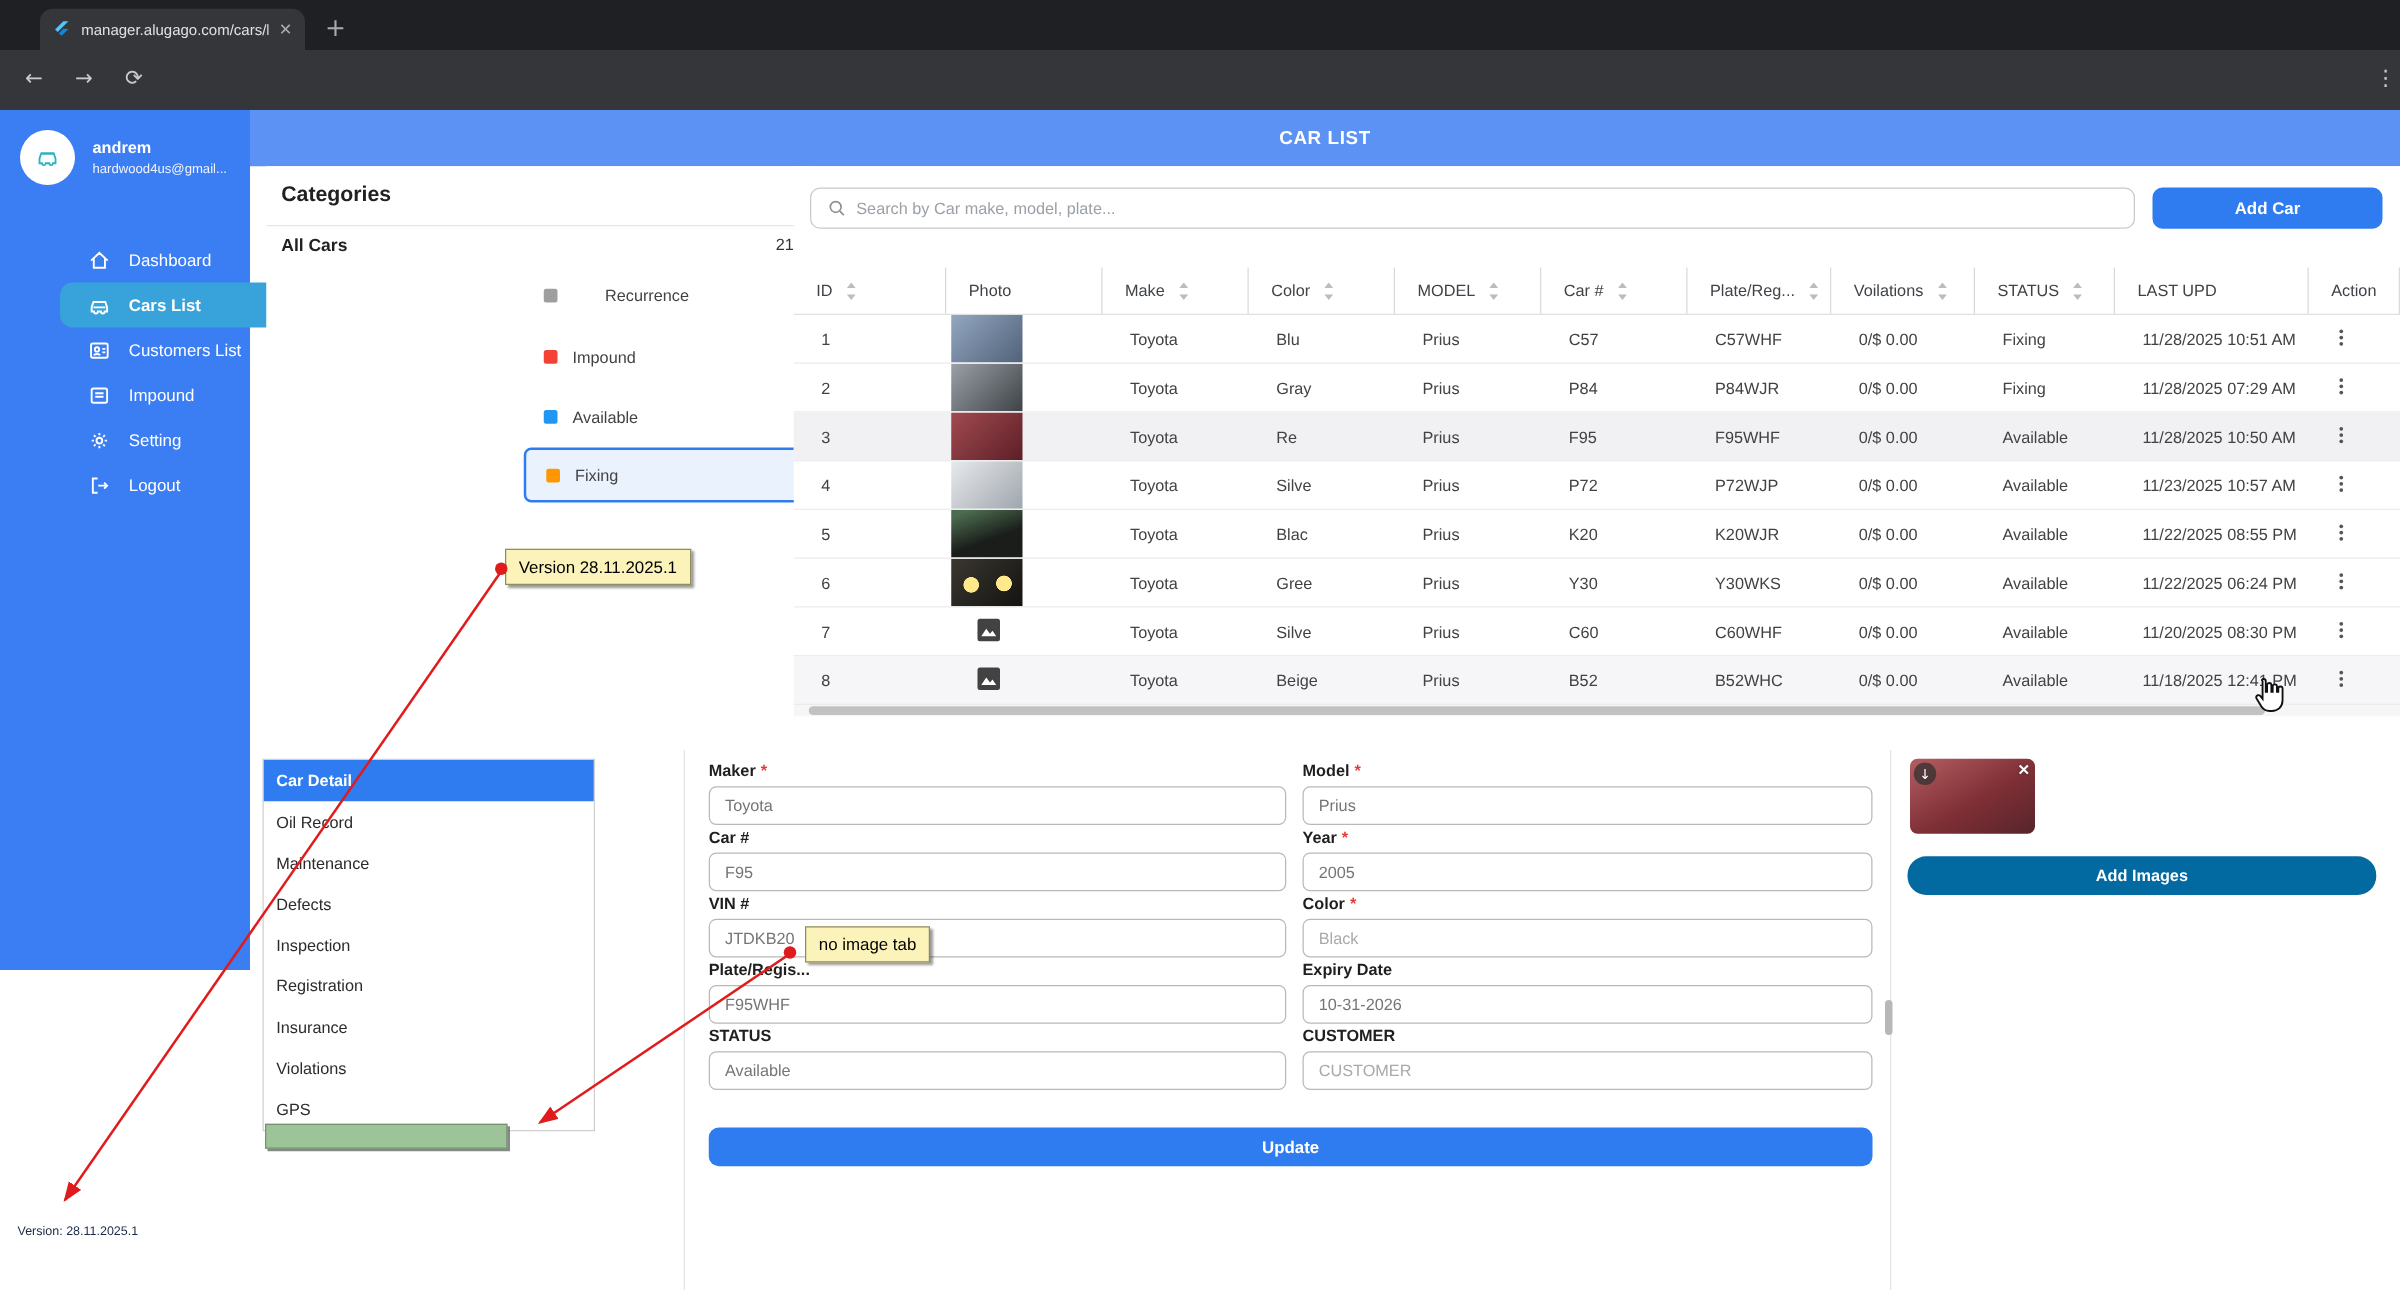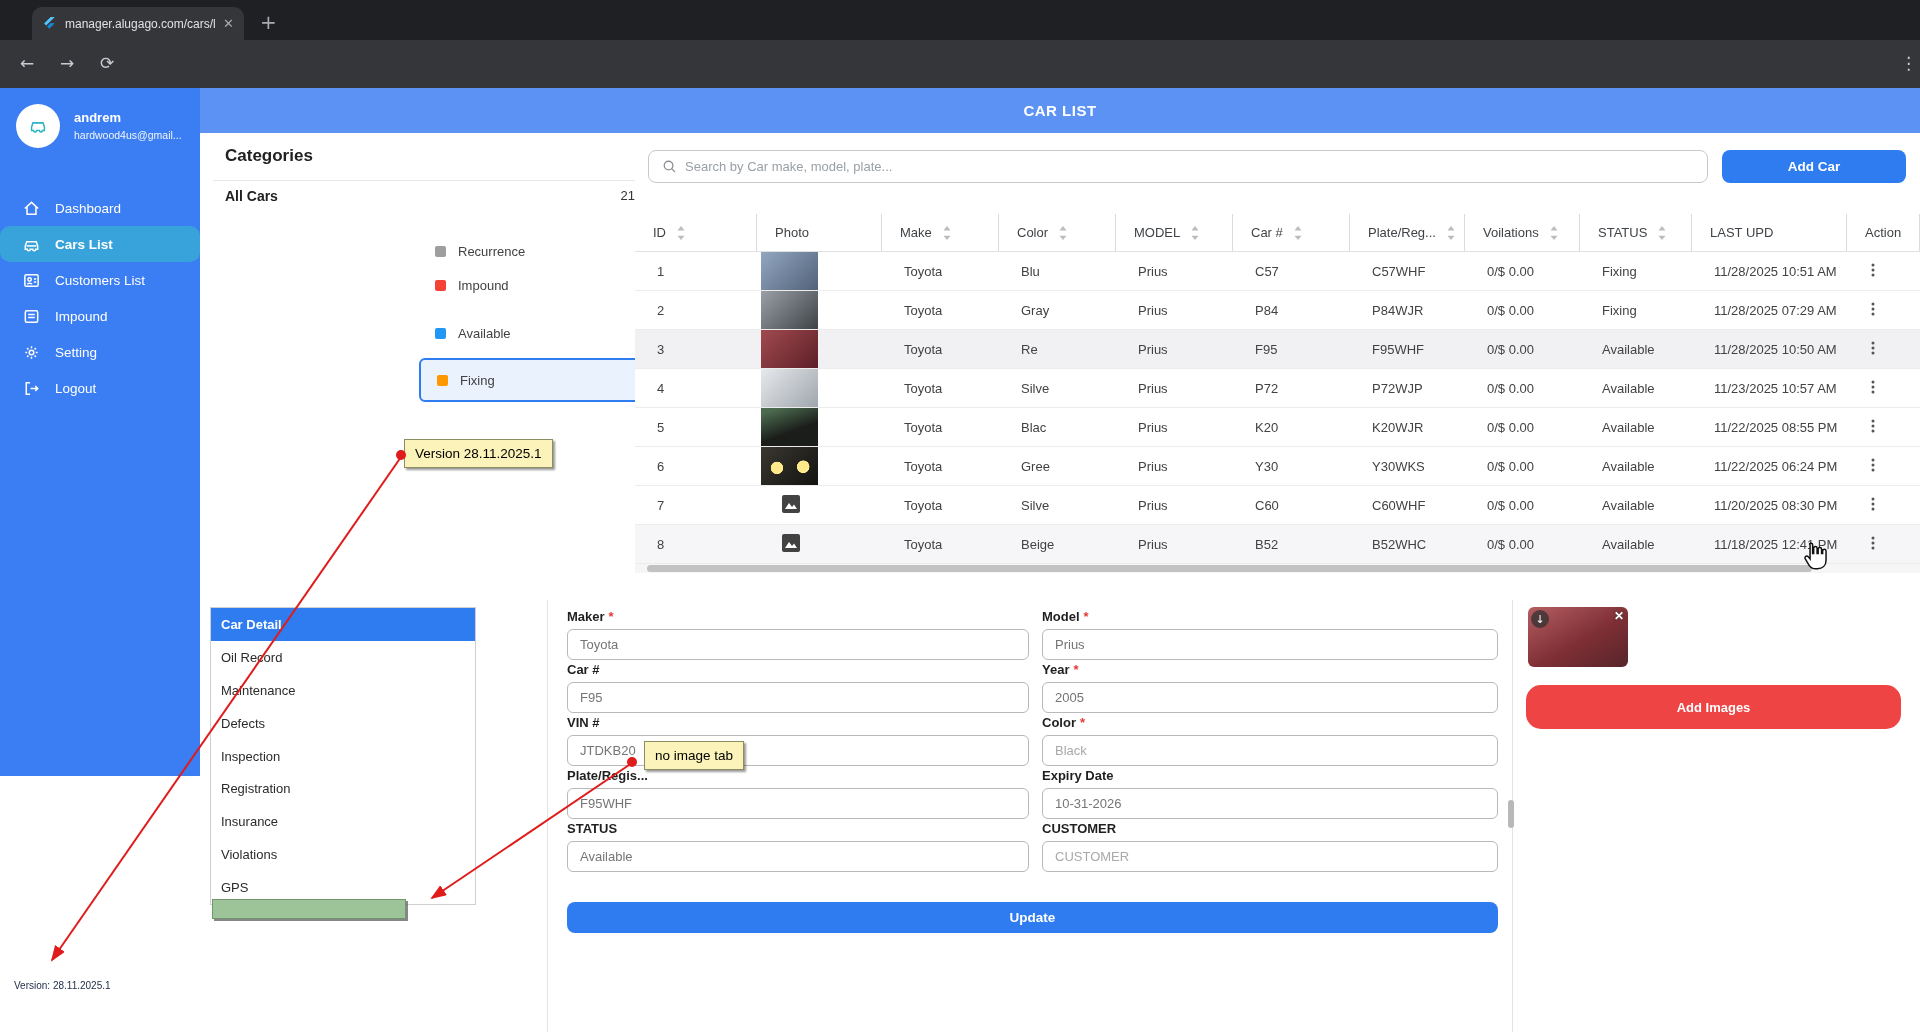--- a/index.html
+++ b/index.html
@@ -123,21 +123,21 @@
     border:none; border-radius:8px; font-weight:bold; font-size:13.5px; cursor:pointer;
     font-family:inherit; }
 
   .thumb { left:1528px; top:607px; width:100px; height:60px; border-radius:6px;
     background:linear-gradient(150deg,#b05a5e 5%,#7e2f35 55%,#57242b); }
   .thumb-dl { position:absolute; left:3px; top:3px; width:18px; height:18px; border-radius:50%;
     background:rgba(50,50,50,.75); color:#fff; font-size:11px; display:flex; align-items:center;
     justify-content:center; font-family:"DejaVu Sans",sans-serif; }
   .thumb-x { position:absolute; right:4px; top:2px; color:#fff; font-size:12px; font-weight:bold;
     text-shadow:0 0 2px #333; }
-  .addimg-btn { left:1526px; top:685px; width:375px; height:44px; background:#ef4444; color:#fff;
+  .addimg-btn { left:1526px; top:685px; width:375px; height:31px; background:#0369a1; color:#fff;
     border:none; border-radius:15px; font-weight:bold; font-size:13px; cursor:pointer;
     font-family:inherit; }
 
   
   .tooltip { position:absolute; background:#fbf3b9; border:1px solid #8d8d62;
     box-shadow:2px 2px 2px rgba(0,0,0,.4); padding:6px 10px; font-size:13.5px; color:#000;
     white-space:nowrap; }
   .red-dot { position:absolute; width:10px; height:10px; border-radius:50%; background:#e01b1b; }
   .overlay { position:absolute; left:0; top:0; pointer-events:none; }
 </style>
@@ -201,21 +201,21 @@
 
   <div class="abs sidebar">
     <div class="abs avatar" style="left:16px;top:16px;">
       <svg width="22" height="22" viewBox="0 0 24 24">
           <path d="M5 13l1.5-4.5h11L19 13v4h-2.2a1.6 1.6 0 0 1-3.2 0H10.4a1.6 1.6 0 0 1-3.2 0H5z" fill="none" stroke="#2bb3c0" stroke-width="1.6"></path>
           <path d="M6.5 8.5h11" stroke="#2bb3c0" stroke-width="1.6"></path>
         </svg>
     </div>
     <div class="abs u-name" style="left:74px;top:22px;">andrem</div>
     <div class="abs u-mail" style="left:74px;top:41px;">hardwood4us@gmail...</div>
-    <div class="abs nav" style="top:102px;" id="nav">
+    <div class="abs nav" style="top:102px;margin-left:48px;" id="nav">
         <div class="nav-item">
           <span style="display:flex">
             <svg viewBox="0 0 20 20">
               <path d="M3 10 10 3.5 17 10M5.3 8.5V16h9.4V8.5"></path>
             </svg>
           </span>
           <span>Dashboard</span>
         </div>
         <div class="nav-item sel">
           <span style="display:flex">
@@ -271,21 +271,21 @@
   </div>
 
   <div class="abs catpanel">
     <div class="abs cat-title" style="left:12px;top:13px;">Categories</div>
     <div class="abs cat-hr" style="left:0;top:47px;"></div>
     <div class="abs allcars" style="left:12px;top:55px;">
       <span class="l">All Cars</span>
       <span class="c">21</span>
     </div>
     <div id="catItems">
-        <div class="cat-item" style="top: 103px;">
+        <div class="cat-item" style="top: 88px; gap: 26px;">
           <span class="sq" style="background:#9e9e9e"></span>
     <span class="lb">Recurrence</span>
     <span class="ct">0</span>
         </div>
         <div class="cat-item" style="top: 137px;">
           <span class="sq" style="background:#f44336"></span>
     <span class="lb">Impound</span>
     <span class="ct">0</span>
         </div>
         <div class="cat-item" style="top: 185px;">

